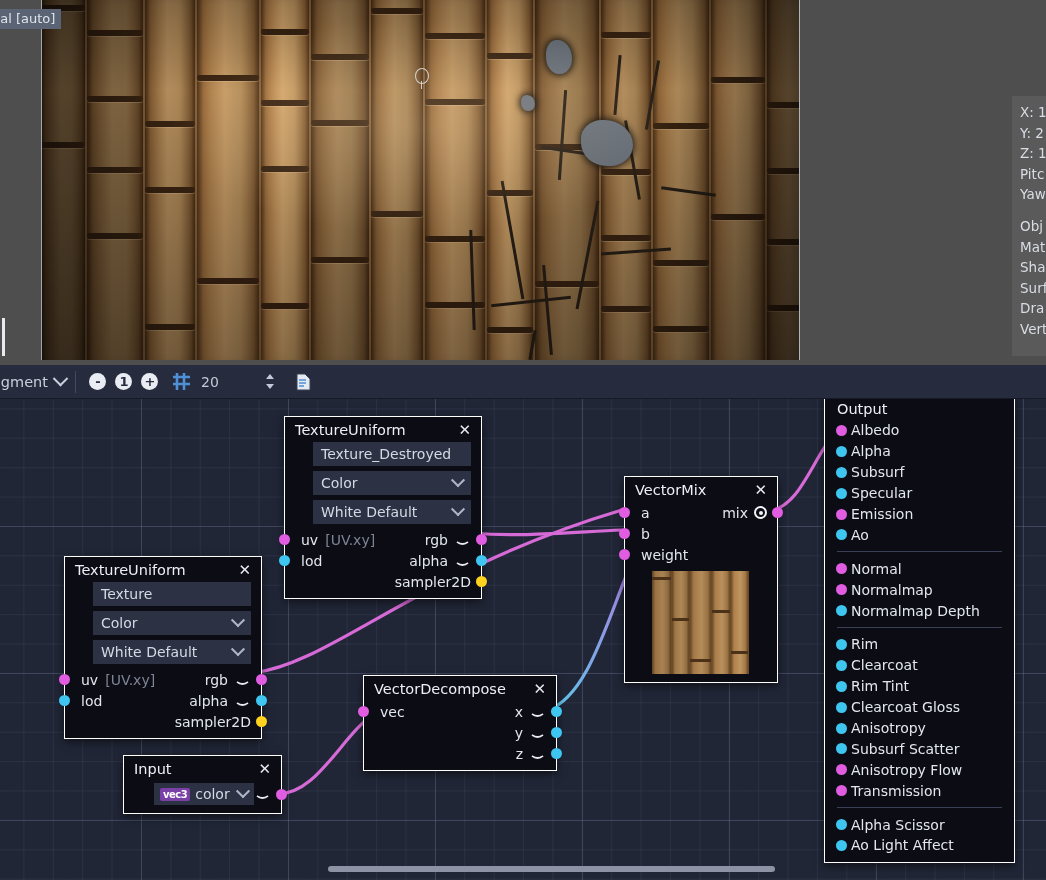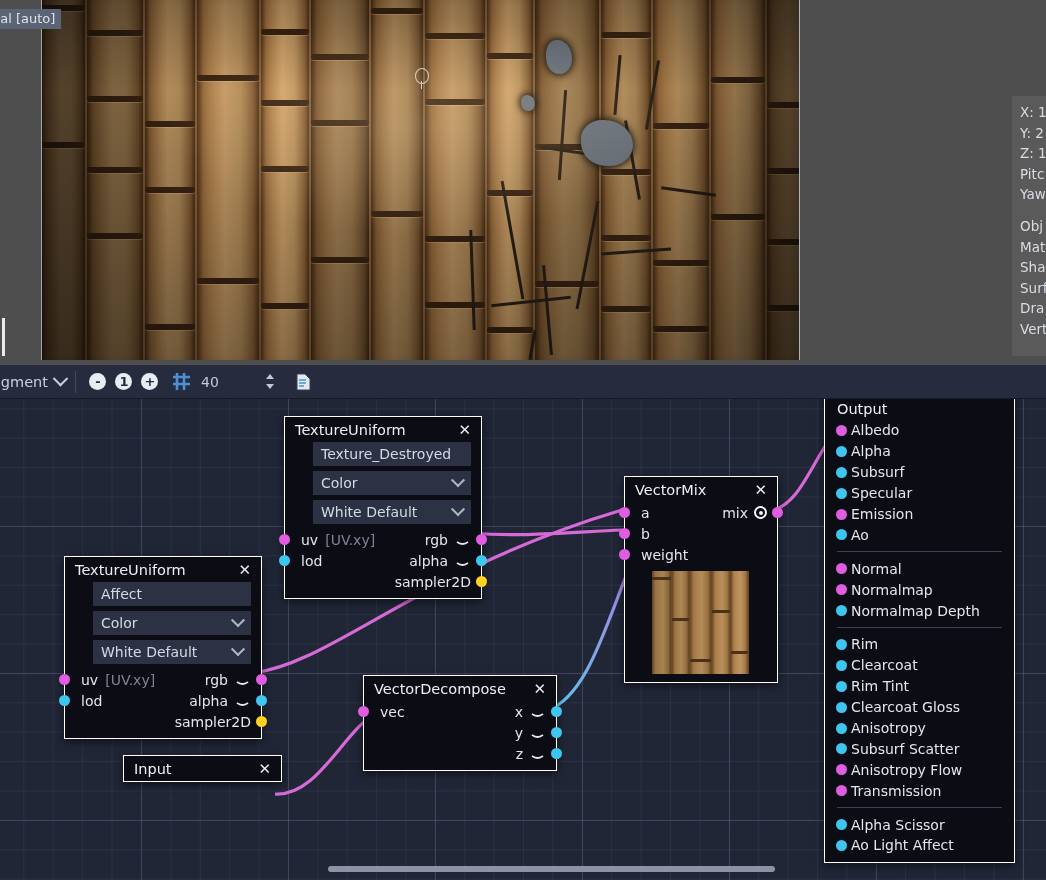--- a/index.html
+++ b/index.html
@@ -218,21 +218,21 @@
         <span class="circ-ico">1</span>
       </div>
       <div class="tb-btn">
         <span class="circ-ico">+</span>
       </div>
       <div class="tb-btn" style="margin-left:6px;">
         <svg width="19" height="19" viewBox="0 0 19 19">
           <path d="M5 1 L5 18 M12 1 L12 18 M1 5 L18 5 M1 12 L18 12" stroke="#4f8fd6" stroke-width="2.6" fill="none"></path>
         </svg>
       </div>
-      <span class="tb-val">40</span>
+      <span class="tb-val">20</span>
       <div class="tb-btn" style="margin-left:30px;">
         <svg width="12" height="17" viewBox="0 0 12 17">
           <path d="M6 1 L10 6 L2 6 Z" fill="#c3c9d6"></path>
           <path d="M6 16 L10 11 L2 11 Z" fill="#c3c9d6"></path>
         </svg>
       </div>
       <div class="tb-btn" style="margin-left:8px;">
         <svg width="17" height="18" viewBox="0 0 17 18">
           <path d="M2 1 h8 l5 5 v11 h-13 z" fill="#e4e8ef" stroke="#3a4056" stroke-width="1"></path>
           <path d="M4 7h7 M4 10h7 M4 13h5" stroke="#4f8fd6" stroke-width="1.6"></path>
@@ -302,21 +302,21 @@
     </div>
   </div>
 
   <div class="node sel" style="left:64px;top:556px;width:196px;">
     <div class="node-head">
       <span>TextureUniform</span>
       <span class="node-close">✕</span>
     </div>
     <div class="node-body">
       <div class="field">
-        <span>Affect</span>
+        <span>Texture</span>
       </div>
       <div class="select">
         <span>Color</span>
         <span class="chev"></span>
       </div>
       <div class="select">
         <span>White Default</span>
         <span class="chev"></span>
       </div>
       <div class="row">
@@ -417,20 +417,33 @@
         <span class="port out cyan" style="top:5px;"></span>
       </div>
     </div>
   </div>
 
   <div class="node sel" style="left:123px;top:755px;width:157px;">
     <div class="node-head">
       <span>Input</span>
       <span class="node-close">✕</span>
     </div>
+    <div class="node-body">
+      <div class="row" style="height:26px;">
+        <span class="select" style="margin:0 0 0 30px;padding:3px 6px;">
+          <span class="vec-chip">vec3</span>
+          <span style="margin-right:8px;">color</span>
+          <span class="chev"></span>
+        </span>
+        <span class="right-grp">
+          <span class="swoosh"></span>
+        </span>
+        <span class="port out mag" style="top:8px;"></span>
+      </div>
+    </div>
   </div>
 
   <div class="node sel" style="left:824px;top:394px;width:189px;">
     <div class="out-head">Output</div>
     <div class="node-body" id="out-body">
         <div class="out-row">
           <span class="port mag" style="top: 5px;"></span>
           <span>Albedo</span>
         </div>
         <div class="out-row">

